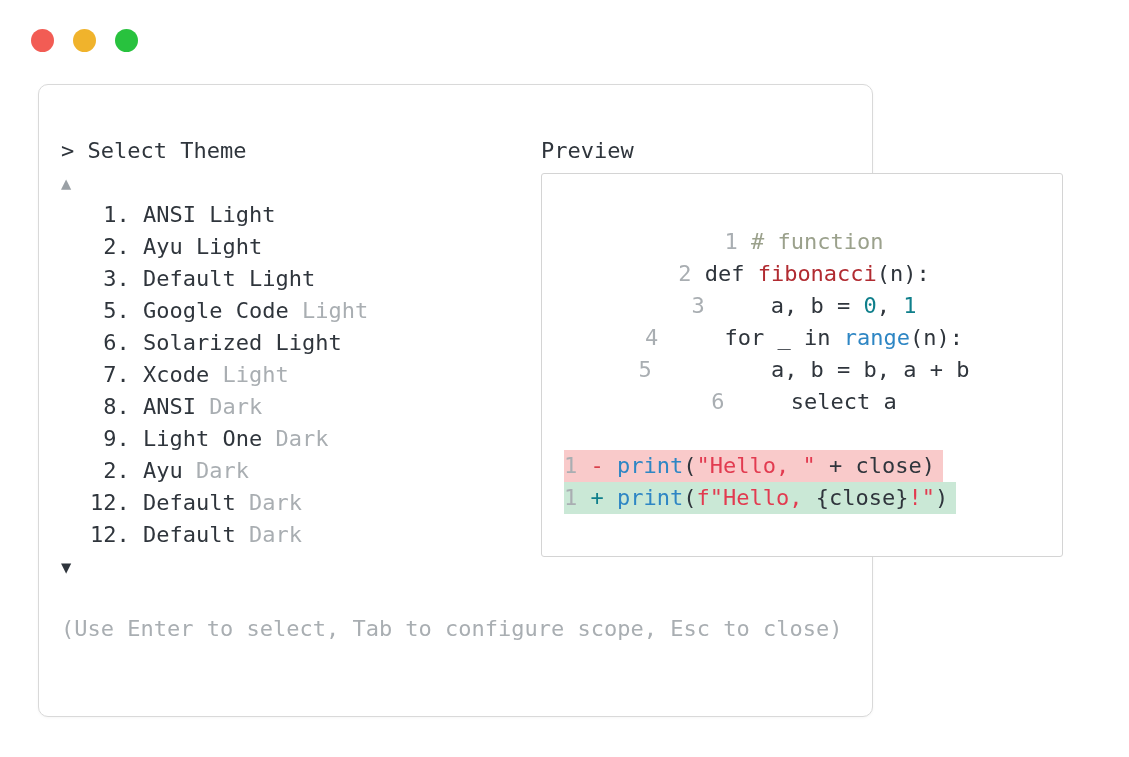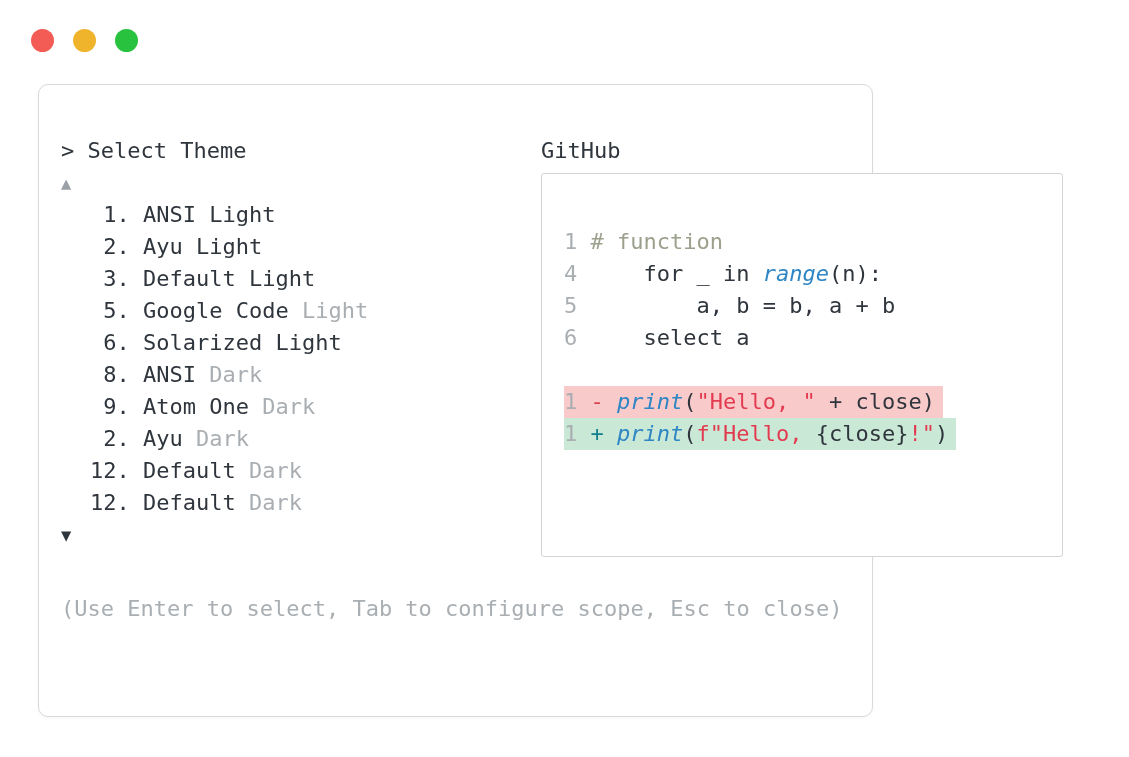--- a/index.html
+++ b/index.html
@@ -36,47 +36,47 @@
   .scroll-arrow.up { color: var(--arrow-dim); }
   .scroll-arrow.down { color: var(--ink); }
 
   ul.theme-list { list-style: none; }
   li.theme-item { white-space: pre; cursor: pointer; }
   .sel-bullet { display: inline-block; width: 29px; color: var(--teal); }
   .item-num { display: inline-block; width: 3ch; text-align: right; }
   .theme-item .variant.dim { color: var(--dim); }
   .theme-item.selected, .theme-item.selected .variant { color: var(--teal); }
 
-  .hint-footer { margin-top: 42px; color: var(--dim); white-space: pre; }
+  .hint-footer { margin-top: 30px; color: var(--dim); white-space: pre; }
 
   
   .preview-box {
     margin-top: 6px;
     width: 522px;
     height: 384px;
     border: 1.5px solid var(--box-border);
     border-radius: 3px;
     background: #ffffff;
     padding: 52px 18px 0 22px;
     overflow: hidden;
   }
-  .code-line { white-space: pre; }
+  .code-line { white-space: pre; text-align: center; }
   .code-line .lnum { color: var(--dim); }
   .blank-line { height: 32px; }
   .diff-line { display: inline-block; padding-right: 8px; }
   .diff-removed { background: var(--removed-bg); }
   .diff-added { background: var(--added-bg); }
 
   
   .tok-plain   { color: var(--ink); }
   .tok-comment { color: var(--comment); }
   .tok-func    { color: var(--func-red); }
   .tok-str     { color: var(--str-red); }
   .tok-num     { color: var(--teal); }
-  .tok-builtin { color: var(--blue); font-style: italic; }
+  .tok-builtin { color: var(--blue); }
   .tok-minus   { color: var(--minus-red); }
   .tok-plus    { color: var(--teal); }
 </style>
 </head>
 <body>
 
 <div class="traffic">
   <span class="light" style="background: rgb(242, 92, 84);"></span>
   <span class="light" style="background: rgb(240, 179, 44);"></span>
   <span class="light" style="background: rgb(40, 194, 62);"></span>
@@ -87,35 +87,38 @@
 
     <div class="col-left">
       <div class="picker-title">&gt; Select Theme</div>
       <div class="scroll-arrow up">▲</div>
       <ul class="theme-list">
           <li class="theme-item"><span class="sel-bullet"></span><span class="item-num">1.</span> <span class="name">ANSI </span><span class="variant">Light</span></li>
           <li class="theme-item"><span class="sel-bullet"></span><span class="item-num">2.</span> <span class="name">Ayu </span><span class="variant">Light</span></li>
           <li class="theme-item"><span class="sel-bullet"></span><span class="item-num">3.</span> <span class="name">Default </span><span class="variant">Light</span></li>
           <li class="theme-item"><span class="sel-bullet"></span><span class="item-num">5.</span> <span class="name">Google Code </span><span class="variant dim">Light</span></li>
           <li class="theme-item"><span class="sel-bullet"></span><span class="item-num">6.</span> <span class="name">Solarized </span><span class="variant">Light</span></li>
+          <li class="theme-item"><span class="sel-bullet"></span><span class="item-num">7.</span> <span class="name">Xcode </span><span class="variant dim">Light</span></li>
           <li class="theme-item"><span class="sel-bullet"></span><span class="item-num">8.</span> <span class="name">ANSI </span><span class="variant dim">Dark</span></li>
-          <li class="theme-item"><span class="sel-bullet"></span><span class="item-num">9.</span> <span class="name">Atom One </span><span class="variant dim">Dark</span></li>
+          <li class="theme-item"><span class="sel-bullet"></span><span class="item-num">9.</span> <span class="name">Light One </span><span class="variant dim">Dark</span></li>
           <li class="theme-item"><span class="sel-bullet"></span><span class="item-num">2.</span> <span class="name">Ayu </span><span class="variant dim">Dark</span></li>
           <li class="theme-item"><span class="sel-bullet"></span><span class="item-num">12.</span> <span class="name">Default </span><span class="variant dim">Dark</span></li>
           <li class="theme-item"><span class="sel-bullet"></span><span class="item-num">12.</span> <span class="name">Default </span><span class="variant dim">Dark</span></li>
         </ul>
       <div class="scroll-arrow down">▼</div>
       <div class="hint-footer">(Use Enter to select, Tab to configure scope, Esc to close)</div>
     </div>
 
     <div class="col-right">
-      <div class="preview-title">GitHub</div>
+      <div class="preview-title">Preview</div>
       <div class="preview-box">
         <div>
             <div class="code-line"><span class="lnum">1</span> <span class="tok-comment"># function</span></div>
+            <div class="code-line"><span class="lnum">2</span> <span class="tok-plain">def </span><span class="tok-func">fibonacci</span><span class="tok-plain">(n):</span></div>
+            <div class="code-line"><span class="lnum">3</span> <span class="tok-plain">    a, b = </span><span class="tok-num">0</span><span class="tok-plain">, </span><span class="tok-num">1</span></div>
             <div class="code-line"><span class="lnum">4</span> <span class="tok-plain">    for _ in </span><span class="tok-builtin">range</span><span class="tok-plain">(n):</span></div>
             <div class="code-line"><span class="lnum">5</span> <span class="tok-plain">        a, b = b, a + b</span></div>
             <div class="code-line"><span class="lnum">6</span> <span class="tok-plain">    select a</span></div>
             <div class="blank-line"></div>
             <div><div class="code-line diff-line diff-removed"><span class="lnum">1</span> <span class="tok-minus">- </span><span class="tok-builtin">print</span><span class="tok-plain">(</span><span class="tok-str">"Hello, "</span><span class="tok-plain"> + close)</span></div></div>
             <div><div class="code-line diff-line diff-added"><span class="lnum">1</span> <span class="tok-plus">+ </span><span class="tok-builtin">print</span><span class="tok-plain">(</span><span class="tok-str">f"Hello, </span><span class="tok-plain">{close}</span><span class="tok-str">!"</span><span class="tok-plain">)</span></div></div>
           </div>
       </div>
     </div>
 

